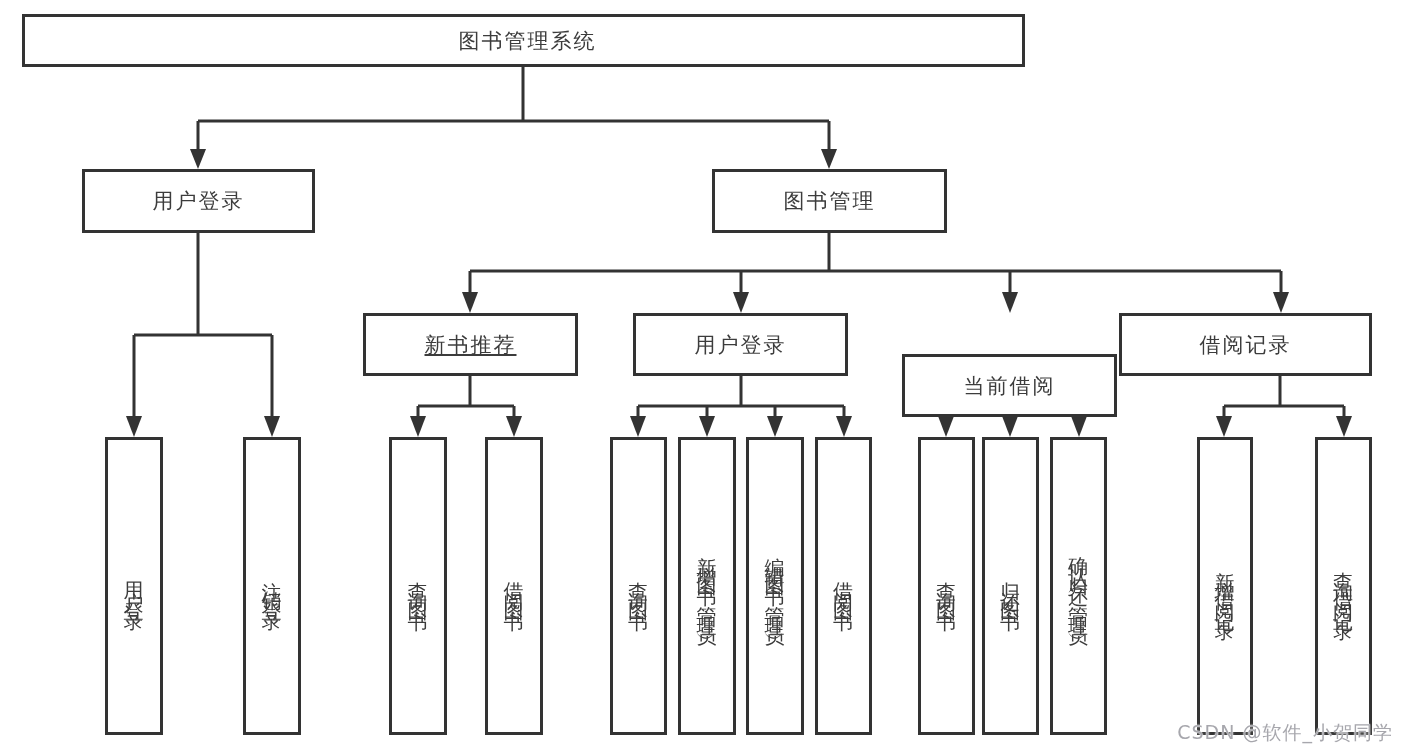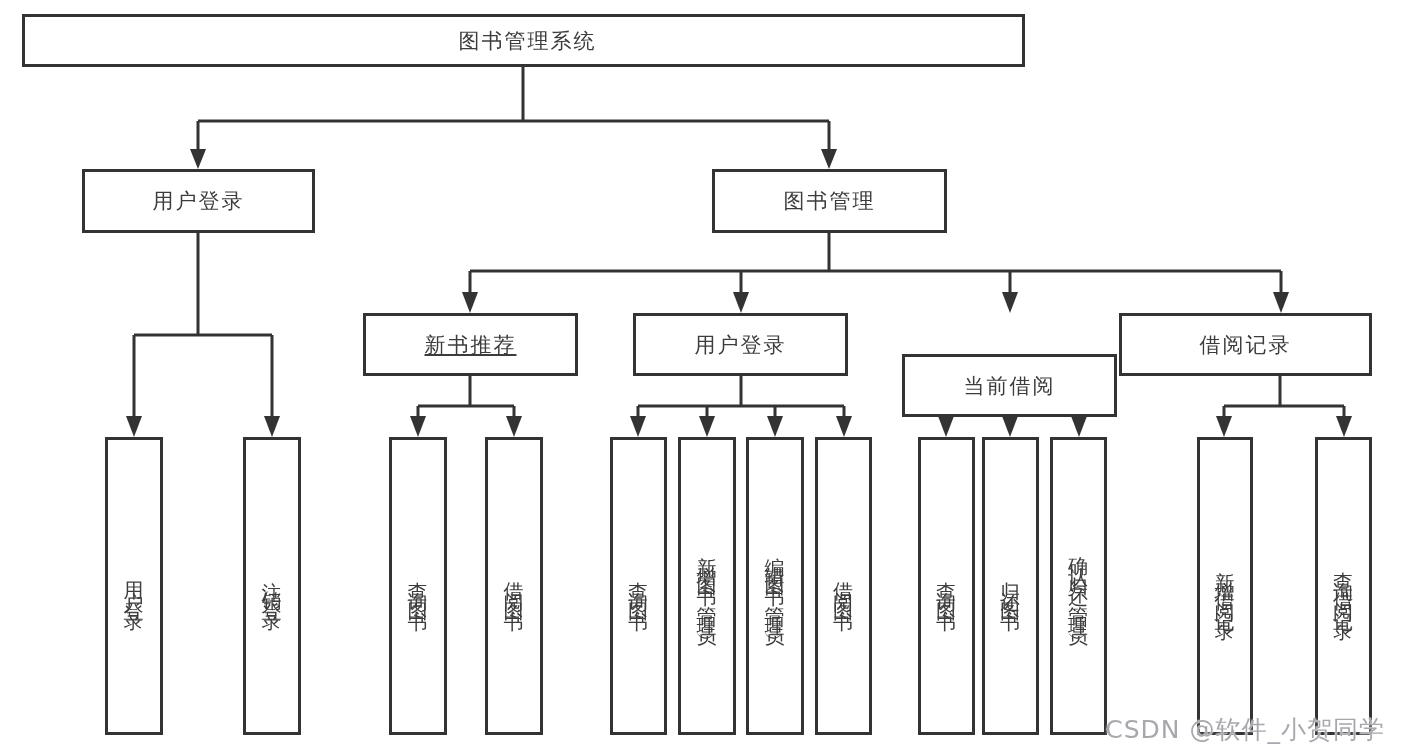--- a/index.html
+++ b/index.html
@@ -19,22 +19,22 @@
     display:flex;align-items:center;justify-content:center;
     color:#3c3c3c;font-size:21px;letter-spacing:2px;
     text-align:center;white-space:nowrap;
   }
   .vbox{
     writing-mode:vertical-rl;text-orientation:mixed;
     font-size:20px;letter-spacing:10px;line-height:1;
     white-space:normal;
   }
   .watermark{
-    position:absolute;right:20px;bottom:1px;z-index:5;
-    font-size:25px;letter-spacing:1px;color:#a7a7ad;
+    position:absolute;right:12px;bottom:1px;z-index:5;
+    font-size:19px;letter-spacing:1px;color:#a7a7ad;
     text-shadow:0 0 2px #ffffff, 0 0 1px #ffffff;
   }
 </style>
 </head>
 <body>
 
 <div class="stage">
 
   <svg class="wires" viewBox="0 0 1405 747">
 

